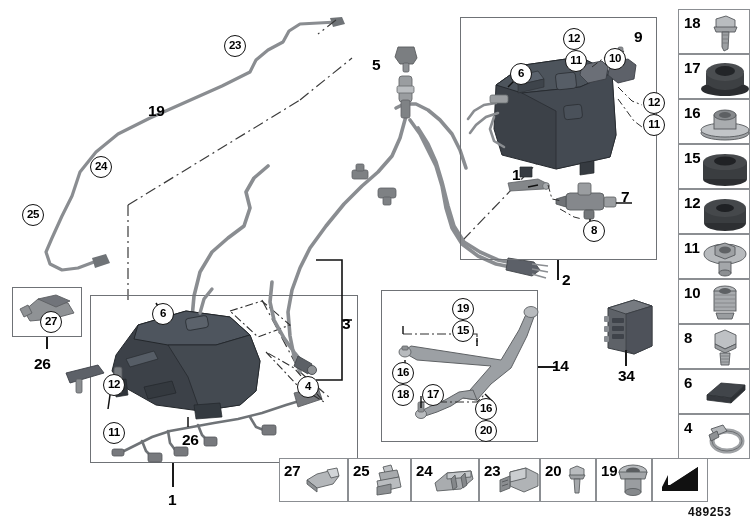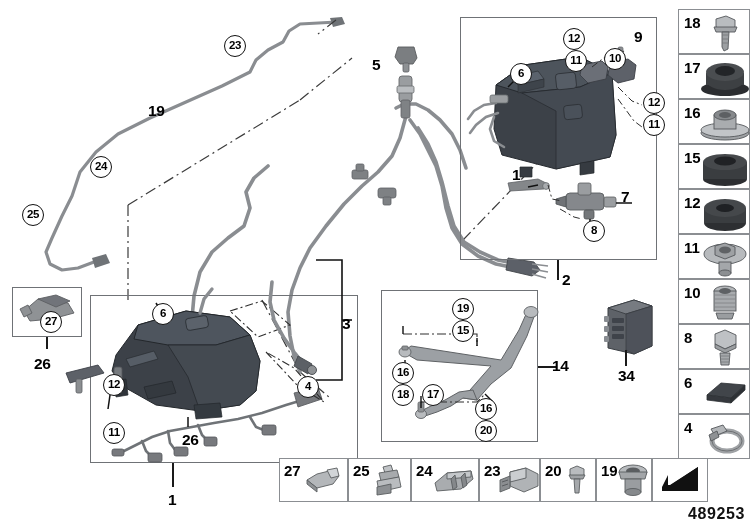--- a/index.html
+++ b/index.html
@@ -28,21 +28,21 @@
   
   .pnum{
     position:absolute;font-size:15.5px;font-weight:bold;z-index:30;
     line-height:15px;letter-spacing:-0.3px;
   }
   
   .idx{position:absolute;font-size:15px;font-weight:bold;line-height:15px;}
 
   
   .partno{
-    position:absolute;font-size:16px;font-weight:bold;letter-spacing:0.6px;color:#111;
+    position:absolute;font-size:12px;font-weight:bold;letter-spacing:0.6px;color:#111;
   }
   svg{display:block;overflow:visible;}
 </style>
 </head>
 <body>
 
 <div id="stage">
 
   <svg class="abs" style="left:0;top:0;width:750px;height:525px;">
     <g fill="none" stroke="#8a8d91" stroke-width="3.2" stroke-linecap="round" stroke-linejoin="round">

